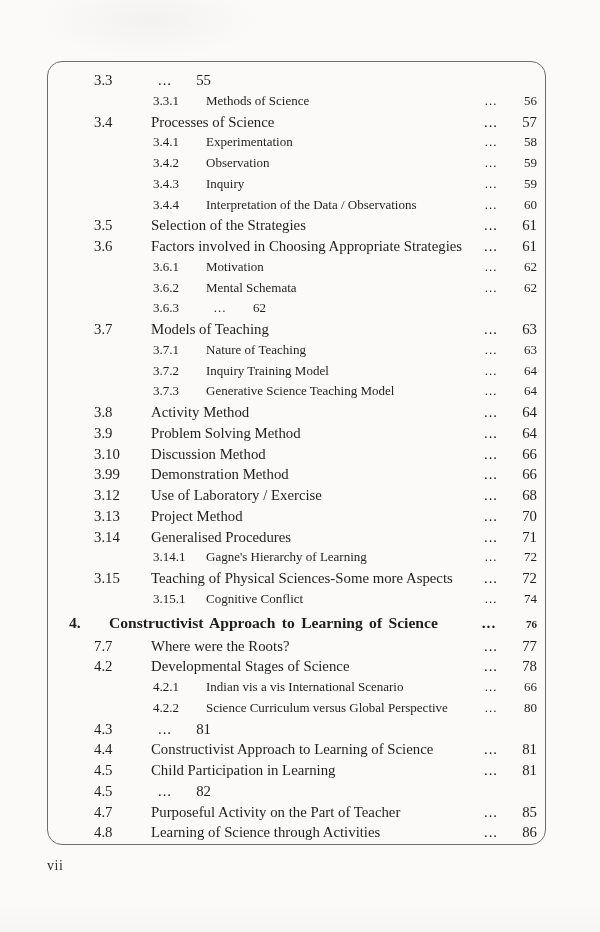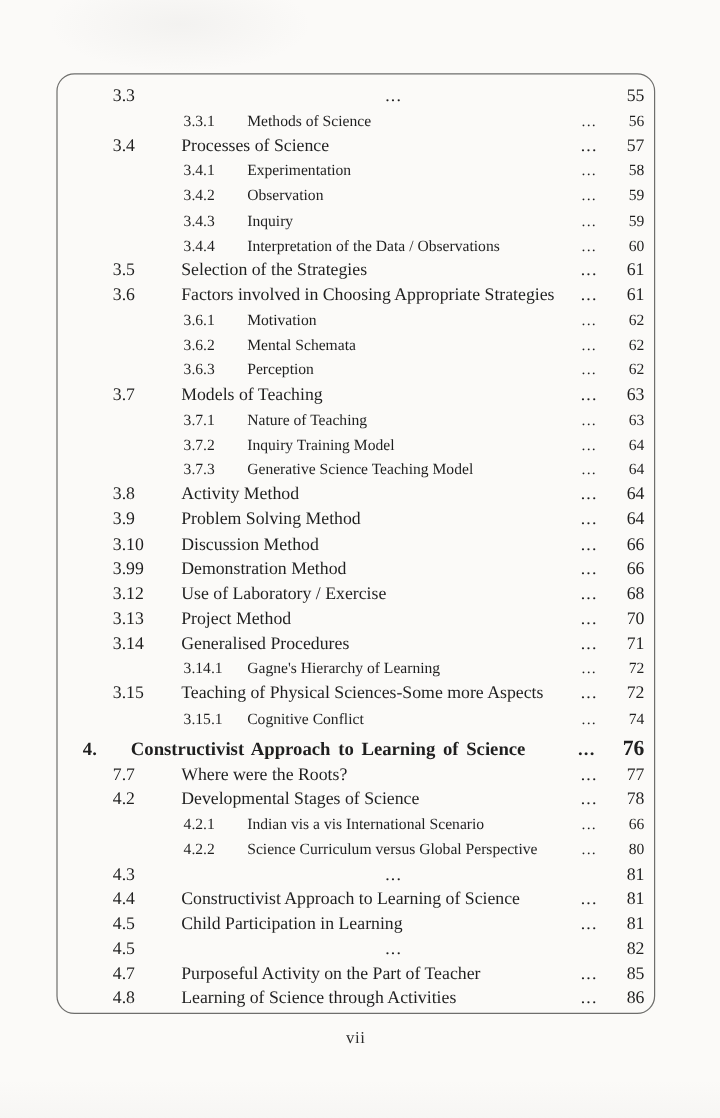--- a/index.html
+++ b/index.html
@@ -43,21 +43,20 @@
     padding-right: 8px;
     overflow: hidden;
   }
   .toc-row {
     display: flex;
     align-items: baseline;
     height: 20.75px;
     font-size: 14.8px;
     line-height: 20.75px;
     white-space: nowrap;
-    justify-content: space-between;
   }
   .toc-row .num   { flex: none; }
   .toc-row .title { flex: 1 1 auto; overflow: hidden; }
   .toc-row .dots  { flex: none; width: 28px; text-align: center; letter-spacing: 1px; }
   .toc-row .page  { flex: none; width: 32px; text-align: right; }
 
   .level-section { padding-left: 46px; }
   .level-section .num { width: 57px; }
 
   .level-subsection { padding-left: 105px; font-size: 13px; }
@@ -65,28 +64,28 @@
 
   .level-chapter {
     padding-left: 21px;
     height: 26px;
     line-height: 26px;
     font-weight: bold;
     font-size: 15.6px;
   }
   .level-chapter .num { width: 40px; }
   .level-chapter .title { word-spacing: 2.5px; }
-  .level-chapter .page { font-size: 18px; width: 34px; }
+  .level-chapter .page { font-size: 11px; width: 34px; }
 
   .folio {
     position: absolute;
     left: 47px;
     top: 858px;
     width: 499px;
-    text-align: center;
+    text-align: left;
     font-size: 14px;
     letter-spacing: 0.5px;
     color: #2c2c2c;
   }
 </style>
 </head>
 <body>
 
 <div class="scan-smudge-top"></div>
 <div class="scan-smudge-bottom"></div>
@@ -153,21 +152,20 @@
         <span class="page">62</span>
       </div>
       <div class="toc-row level-subsection">
         <span class="num">3.6.2</span>
         <span class="title">Mental Schemata</span>
         <span class="dots">...</span>
         <span class="page">62</span>
       </div>
       <div class="toc-row level-subsection">
         <span class="num">3.6.3</span>
-        <span class="title">Perception</span>
         <span class="dots">...</span>
         <span class="page">62</span>
       </div>
       <div class="toc-row level-section">
         <span class="num">3.7</span>
         <span class="title">Models of Teaching</span>
         <span class="dots">...</span>
         <span class="page">63</span>
       </div>
       <div class="toc-row level-subsection">

